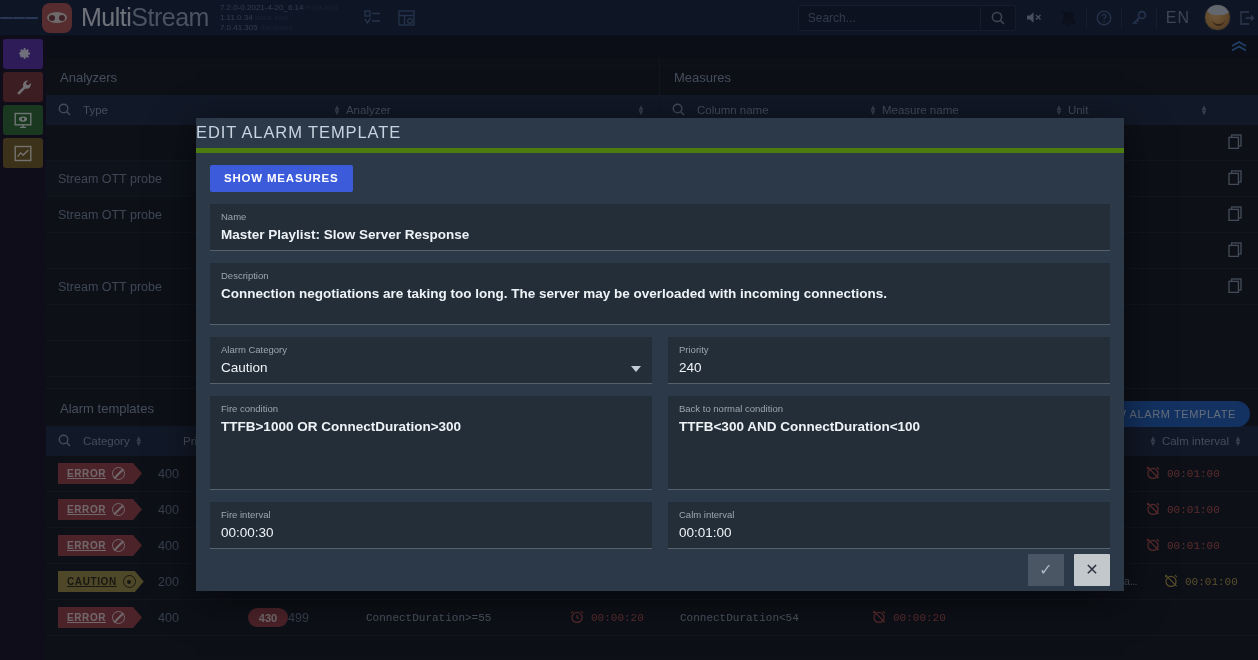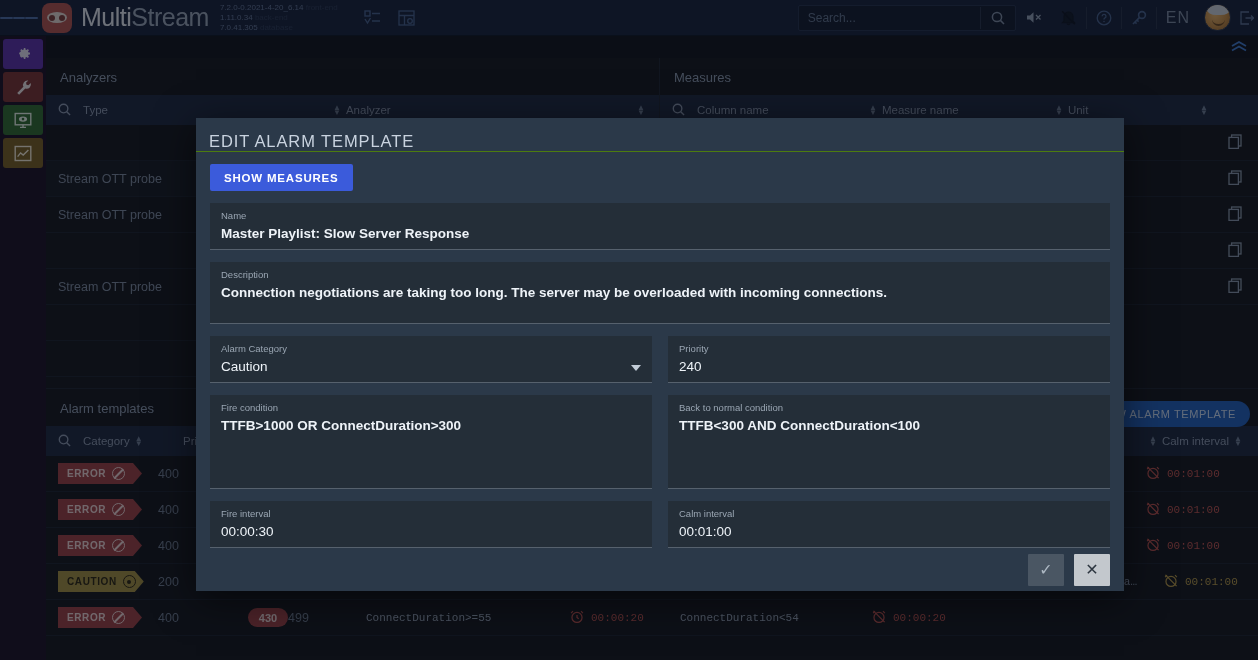--- a/index.html
+++ b/index.html
@@ -131,20 +131,21 @@
   }
   .plus-circle { width:16px; height:16px; border-radius:50%; border:1.5px solid #cfe0f7; display:flex; align-items:center; justify-content:center; font-size:12px; line-height:0; }
   .al-head { display:flex; align-items:center; height:30px; background:#1b263f; font-size:11.5px; color:#8d9ab2; }
   .al-row { display:flex; align-items:center; height:36px; border-bottom:1px solid #1a212d; font-size:12.5px; }
 
   .badge {
     display:inline-flex; align-items:center; gap:6px; height:21px;
     padding: 0 8px 0 9px; font-size:10px; letter-spacing:0.6px; font-weight:bold;
     clip-path: polygon(0 0, calc(100% - 9px) 0, 100% 50%, calc(100% - 9px) 100%, 0 100%);
     min-width: 84px;
+    text-decoration: underline;
   }
   .badge.error { background:#9e3f43; color:#f0d6d6; }
   .badge.caution { background:#a59142; color:#2a2410; }
   .badge .g { width:13px; height:13px; border-radius:50%; border:1.5px solid currentColor; position:relative; display:inline-block; }
   .badge.error .g::after { content:""; position:absolute; left:-1px; top:4.5px; width:13px; height:1.5px; background:currentColor; transform:rotate(-45deg); }
   .badge.caution .g::after { content:""; position:absolute; left:3.5px; top:3.5px; width:4px; height:4px; border-radius:50%; background:currentColor; }
 
   .pri-pill { display:inline-flex; align-items:center; justify-content:center; height:19px; min-width:40px; padding:0 9px; border-radius:10px; font-size:11px; font-weight:bold; }
   .pri-pill.red { background:#9e3f43; color:#f3dede; }
   .pri-pill.yellow { background:#a59142; color:#2a2410; }
@@ -154,21 +155,21 @@
   .cell { padding-left: 12px; overflow:hidden; white-space:nowrap; text-overflow:ellipsis; }
   .tcell { display:flex; align-items:center; gap:7px; }
 
   
   .scrim { position:absolute; inset:0; background:rgba(10,13,20,0.55); }
   .modal {
     position:absolute; left:196px; top:118px; width:928px; height:473px;
     background:#2b3949; box-shadow: 0 8px 38px rgba(0,0,0,0.55);
     display:flex; flex-direction:column;
   }
-  .modal-head { height:46px; display:flex; align-items:flex-end; padding-left:13px; border-bottom:1px solid #4d7c0f; }
+  .modal-head { height:46px; display:flex; align-items:center; border-bottom:5px solid #4d7c0f; }
   .modal-title { font-size:16.5px; letter-spacing:0.9px; color:#c9d3df; }
   .modal-body { flex:1; padding: 12px 14px 0 14px; }
   .btn-primary {
     background:#3b5bdb; color:#fff; font-size:11.5px; font-weight:bold; letter-spacing:0.8px;
     border:0; border-radius:2px; height:27px; padding:0 14px; cursor:pointer;
     font-family:"Liberation Sans", sans-serif;
   }
   .field { background:#242e38; border-bottom:1px solid #56616d; padding: 7px 11px 8px 11px; margin-top: 12px; }
   .field .lab { font-size:9.5px; color:#9aa6b3; margin-bottom: 5px; }
   .field .val { font-size:13.5px; color:#eef3f8; font-weight:bold; }

